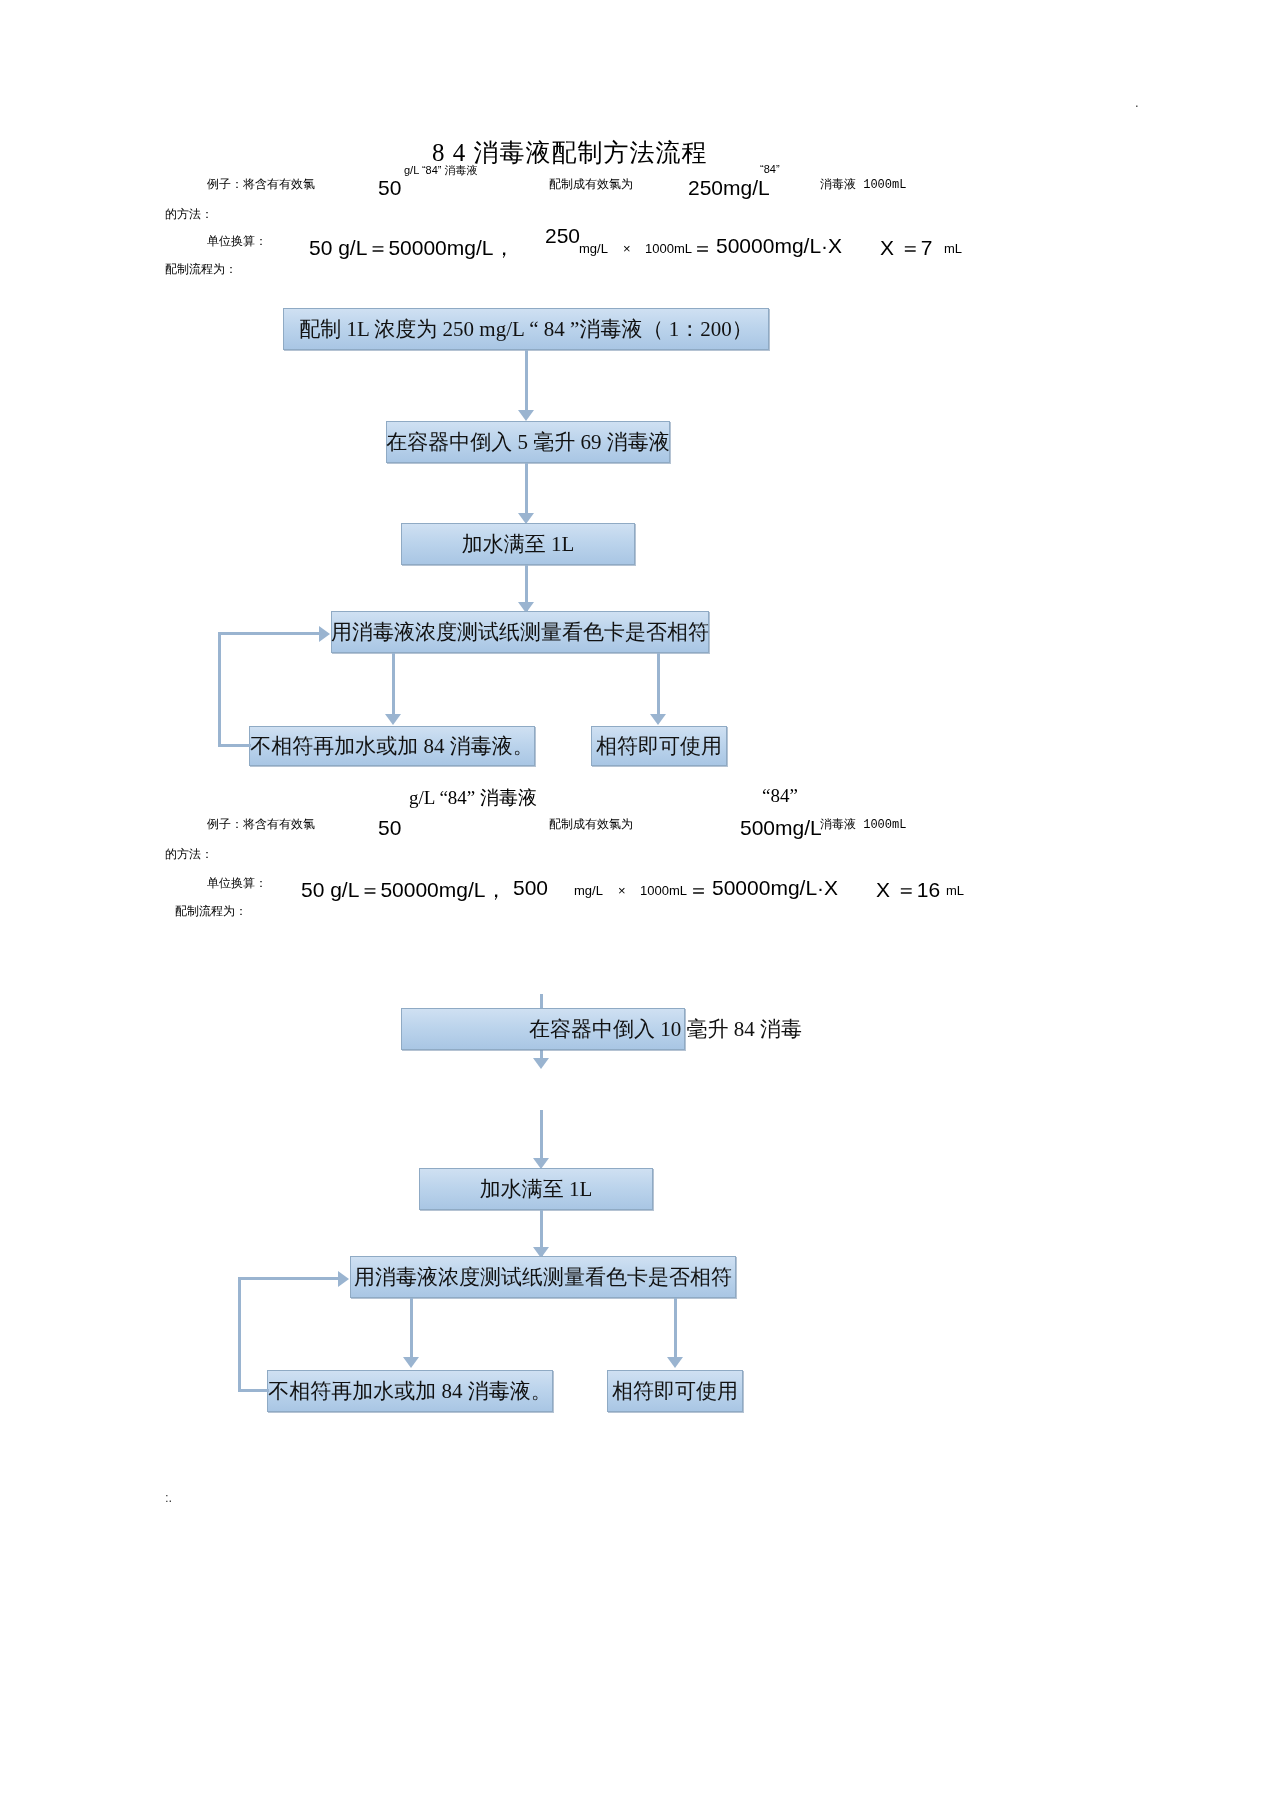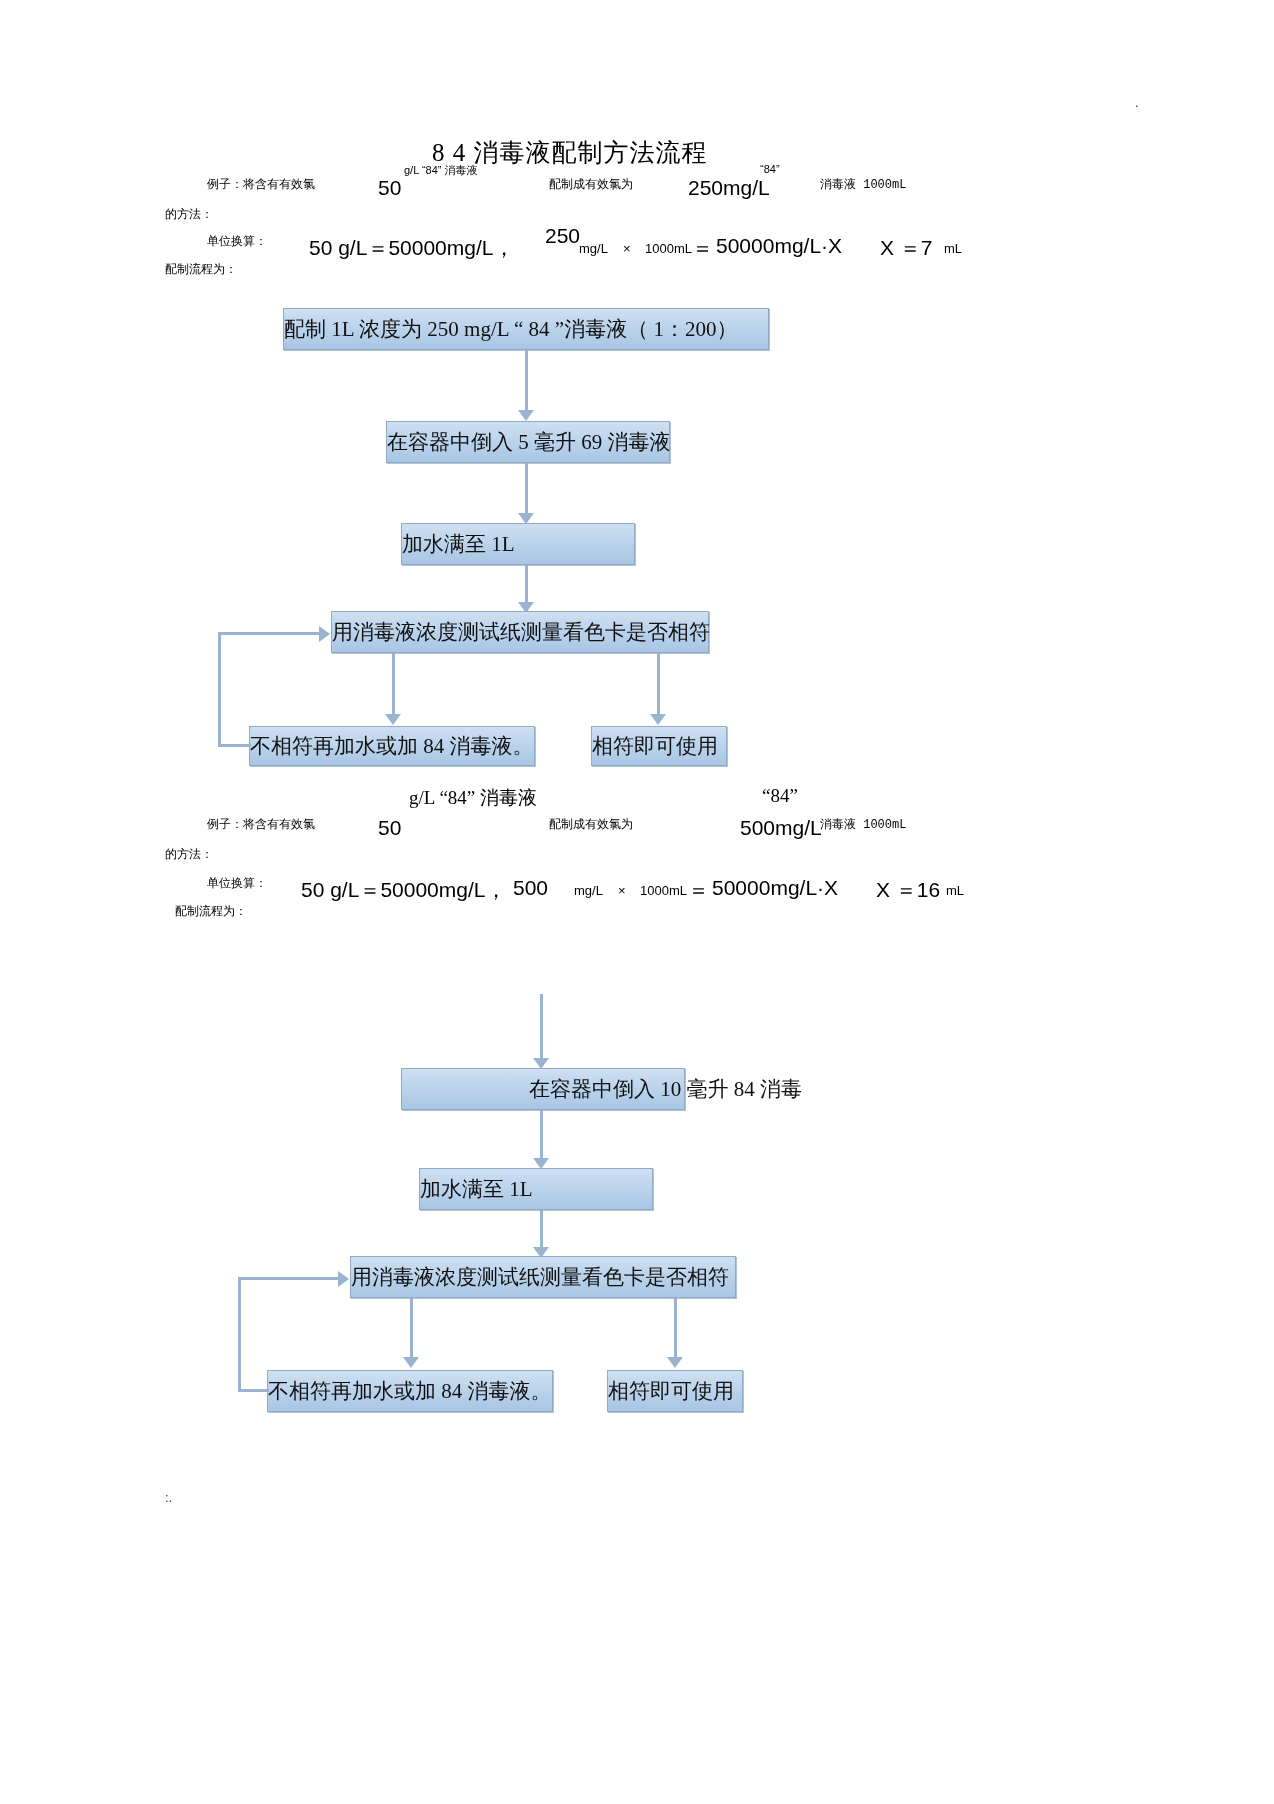--- a/index.html
+++ b/index.html
@@ -46,20 +46,21 @@
 
   
   .fbox {
     position: absolute;
     box-sizing: border-box;
     border: 1px solid #8faac4;
     background: linear-gradient(to bottom, #cfe0f2 0%, #bcd4ec 45%, #a9c6e4 100%);
     box-shadow: 1px 1px 0 rgba(120,145,175,0.55);
     display: flex;
     align-items: center;
+    justify-content: center;
     font-family: "Liberation Serif", "DejaVu Serif", serif;
     font-size: 21px;
     color: #111111;
     white-space: nowrap;
   }
   .fbox.overflow-right {
     justify-content: flex-end;
     overflow: visible;
   }
   .fbox.overflow-right > span {
@@ -197,21 +198,21 @@
   <div class="abs sans sz21" style="left:712px; top:876px;">50000mg/L·X</div>
   <div class="abs sans sz21" style="left:876px; top:876px;">X ＝16</div>
   <div class="abs sans sz15" style="left:934px; top:883px;">mL</div>
 
   <div class="abs body-text" style="left:175px; top:903px;">配制流程为：</div>
 
 
   <div class="vline" style="left:540px; top:994px; height:66px;"></div>
   <div class="arrow-down" style="left:533px; top:1058px;"></div>
 
-  <div class="fbox overflow-right" style="left:401px; top:1068px; width:284px; height:42px;">
+  <div class="fbox overflow-right" style="left:401px; top:1008px; width:284px; height:42px;">
     <span>在容器中倒入 10 毫升 84 消毒</span>
   </div>
 
   <div class="vline" style="left:540px; top:1110px; height:56px;"></div>
   <div class="arrow-down" style="left:533px; top:1158px;"></div>
 
   <div class="fbox" style="left:419px; top:1168px; width:234px; height:42px;">
     <span>加水满至  1L</span>
   </div>
 

